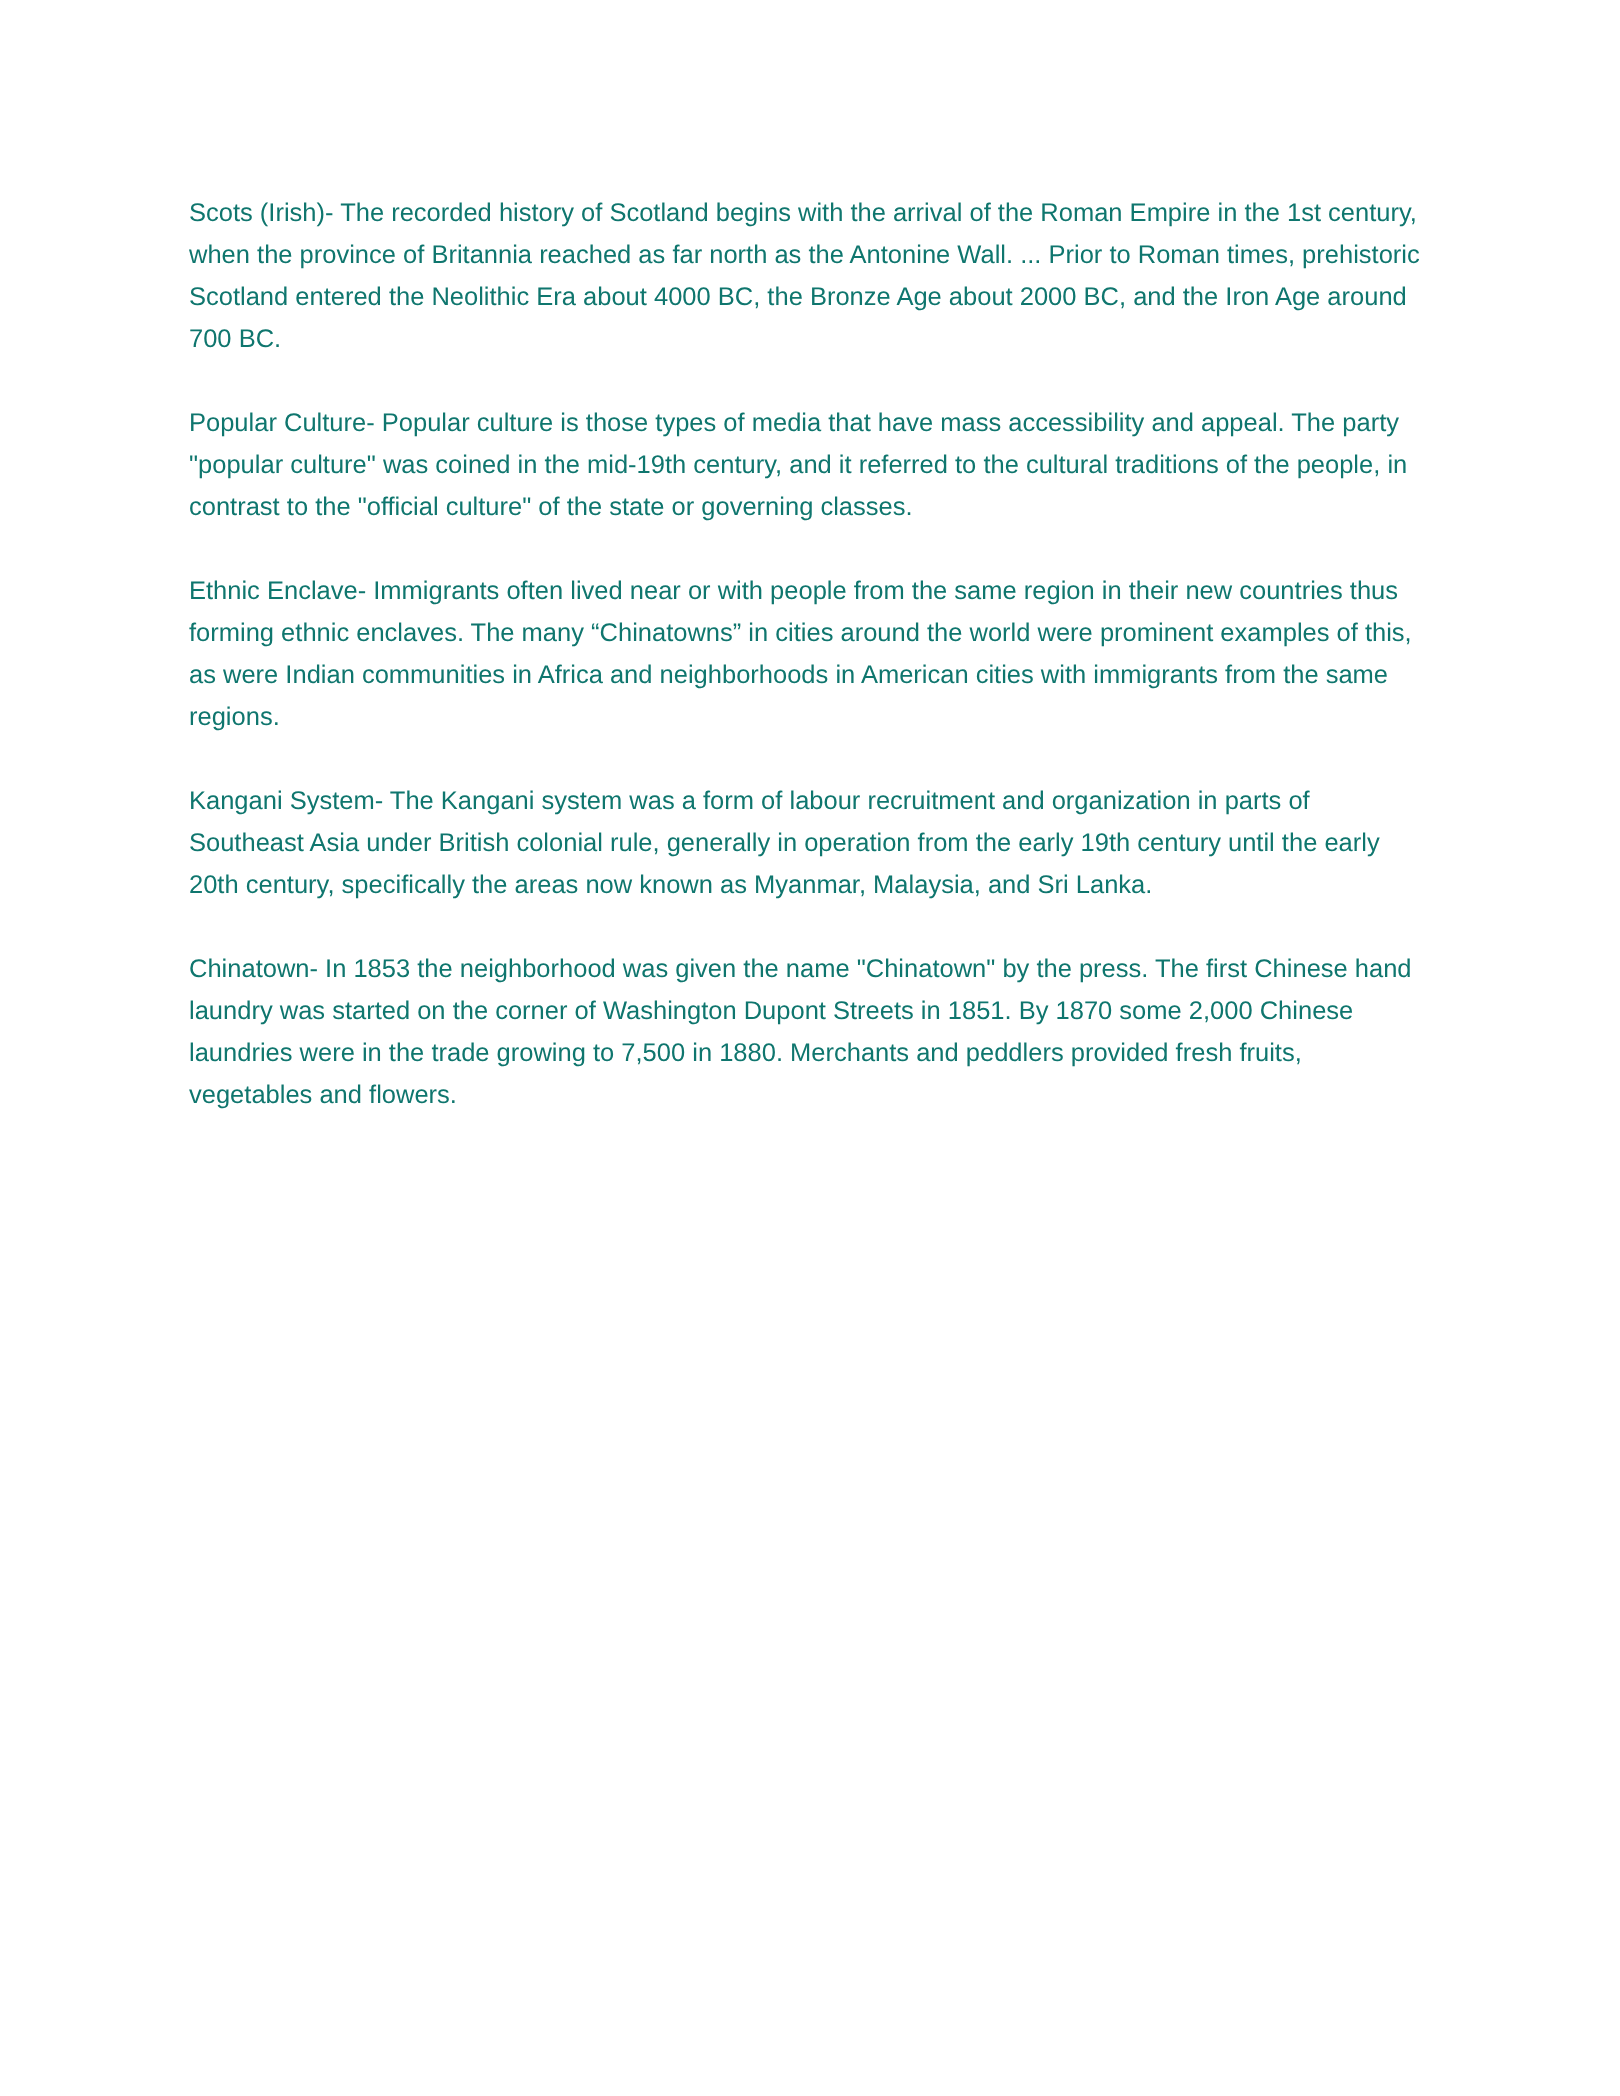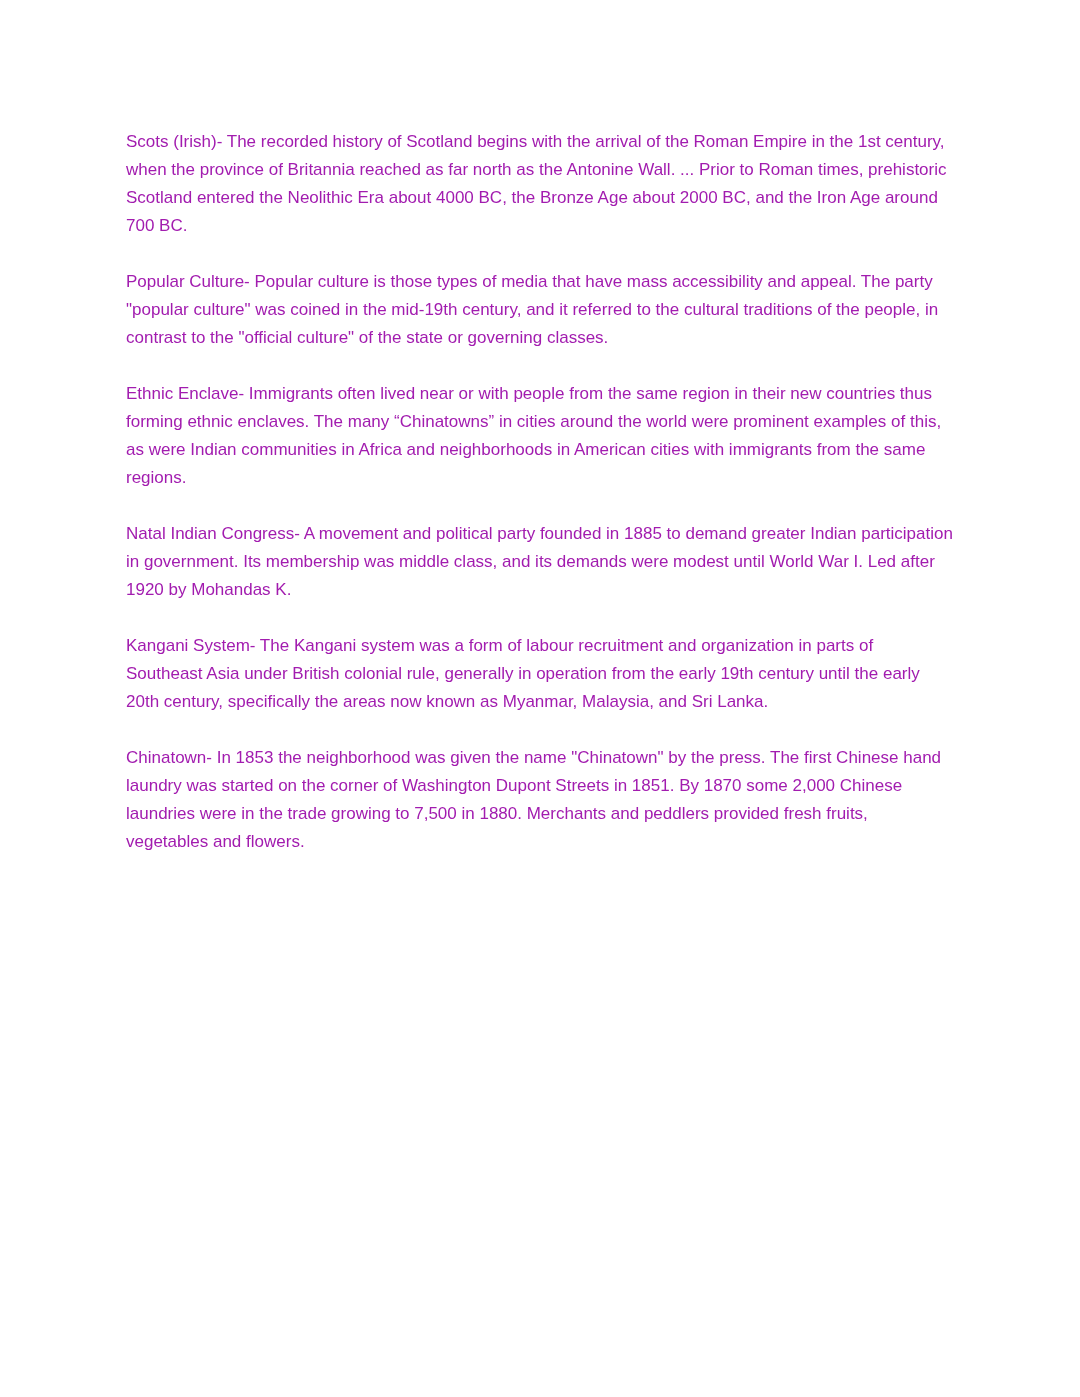--- a/index.html
+++ b/index.html
@@ -13,37 +13,36 @@
     height: 1397px;
     background: #ffffff;
     overflow: hidden;
     font-family: "Liberation Sans", sans-serif;
   }
   .doc-content {
     position: absolute;
     top: 128px;
     left: 126px;
     width: 828px;
-    color: #a21caf;
+    color: #0f766e;
     font-size: 17px;
     line-height: 28px;
     font-family: "Liberation Sans", sans-serif;
     -webkit-font-smoothing: antialiased;
   }
   .doc-paragraph {
     margin: 0 0 28px 0;
     padding: 0;
     white-space: pre-wrap;
   }
 </style>
 </head>
 <body>
 
 <div class="page">
   <div class="doc-content">
     <p class="doc-paragraph">Scots (Irish)- The recorded history of Scotland begins with the arrival of the Roman Empire in the 1st century, when the province of Britannia reached as far north as the Antonine Wall. ... Prior to Roman times, prehistoric Scotland entered the Neolithic Era about 4000 BC, the Bronze Age about 2000 BC, and the Iron Age around 700 BC.</p>
     <p class="doc-paragraph">Popular Culture- Popular culture is those types of media that have mass accessibility and appeal. The party "popular culture" was coined in the mid-19th century, and it referred to the cultural traditions of the people, in contrast to the "official culture" of the state or governing classes.</p>
     <p class="doc-paragraph">Ethnic Enclave- Immigrants often lived near or with people from the same region in their new countries thus forming ethnic enclaves. The many “Chinatowns” in cities around the world were prominent examples of this, as were Indian communities in Africa and neighborhoods in American cities with immigrants from the same regions.</p>
-    <p class="doc-paragraph">Natal Indian Congress- A movement and political party founded in 1885 to demand greater Indian participation in government. Its membership was middle class, and its demands were modest until World War I. Led after 1920 by Mohandas K.</p>
     <p class="doc-paragraph">Kangani System- The Kangani system was a form of labour recruitment and organization in parts of Southeast Asia under British colonial rule, generally in operation from the early 19th century until the early 20th century, specifically the areas now known as Myanmar, Malaysia, and Sri Lanka.</p>
     <p class="doc-paragraph">Chinatown- In 1853 the neighborhood was given the name "Chinatown" by the press. The first Chinese hand laundry was started on the corner of Washington Dupont Streets in 1851. By 1870 some 2,000 Chinese laundries were in the trade growing to 7,500 in 1880. Merchants and peddlers provided fresh fruits, vegetables and flowers.</p>
   </div>
 </div>
 
 </body></html>

